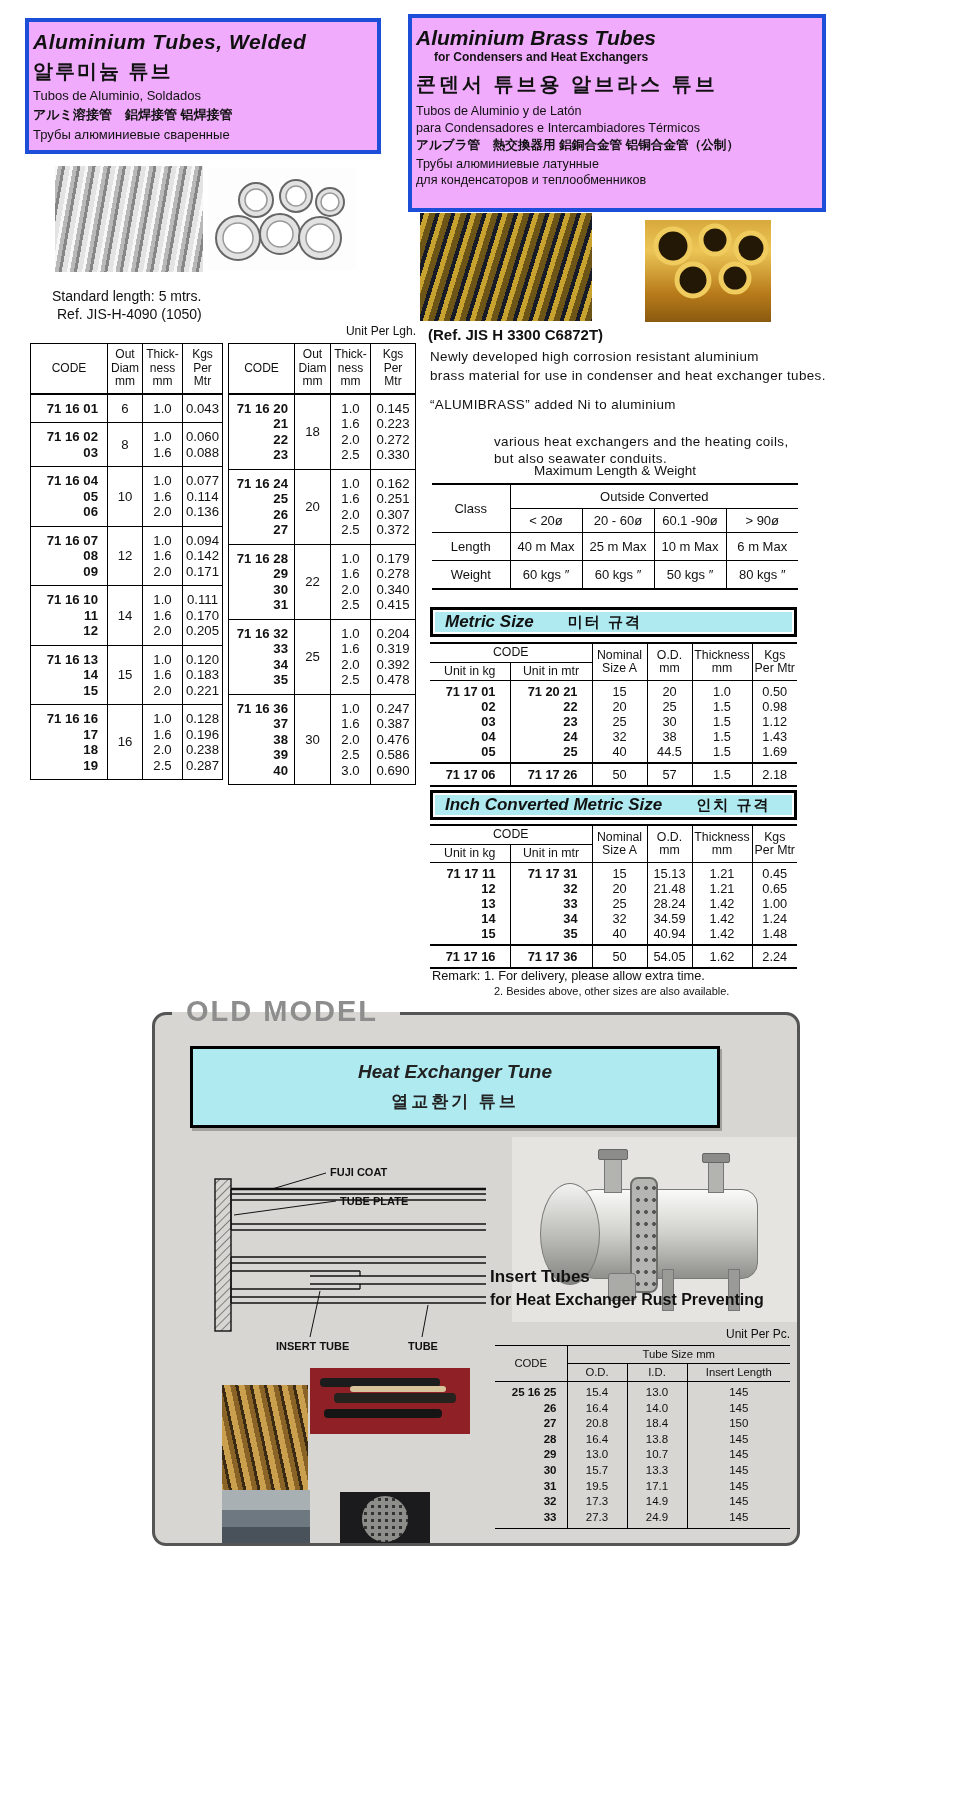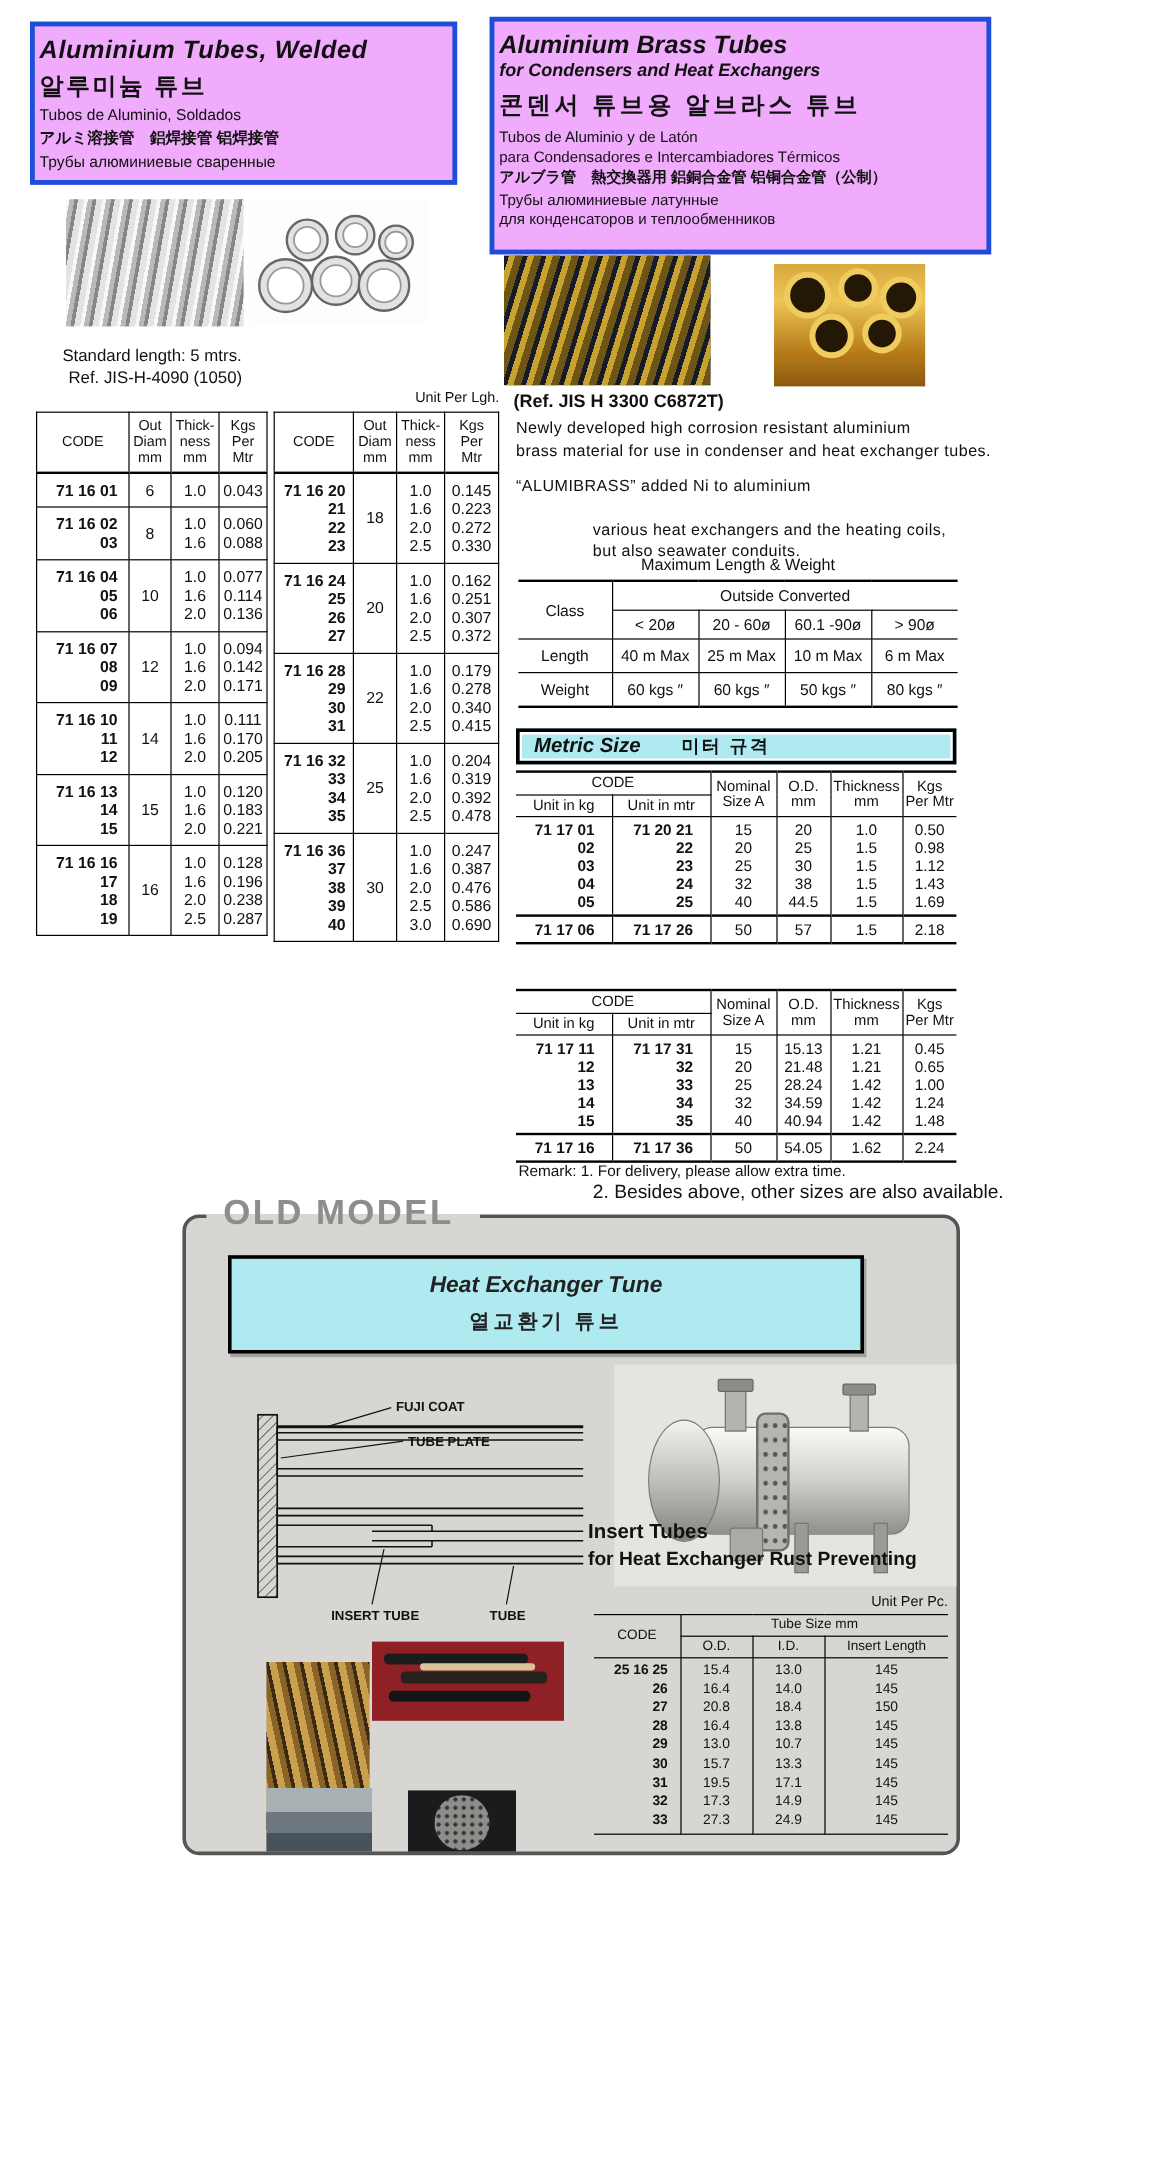--- a/index.html
+++ b/index.html
@@ -7,21 +7,21 @@
         font-family:"Liberation Sans","DejaVu Sans",sans-serif;color:#111;overflow:hidden;}
   .abs{position:absolute;}
   .lines{white-space:pre-line;}
   
   .hdr-box{background:#f0abfc;border:4px solid #1d4ed8;box-sizing:border-box;padding:8px 4px;}
   .hl-title{font-size:21px;font-weight:bold;font-style:italic;letter-spacing:.5px;}
   .hl-kr{font-size:20px;font-weight:bold;margin-top:4px;letter-spacing:2px;}
   .hl-sm{font-size:13px;margin-top:3px;}
   .hl-cjk{font-weight:bold;}
   .hr-t1{font-size:21px;font-weight:bold;font-style:italic;}
-  .hr-t2{font-size:15px;font-weight:bold;font-style:italic;}
+  .hr-t2{font-size:12px;font-weight:bold;margin-left:18px;}
   .hr-kr{font-size:20px;font-weight:bold;margin:7px 0 6px 0;letter-spacing:3px;}
   .hr-sm{font-size:12.6px;margin-top:2.5px;}
   
   .t14{font-size:14px;}
   .t12{font-size:12px;}
   .bold{font-weight:bold;}
   
   table{border-collapse:collapse;table-layout:fixed;}
   .wtab{font-size:13.2px;}
   .wtab th{font-size:12px;line-height:13.5px;font-weight:normal;padding:4px 1px;}
@@ -486,20 +486,24 @@
         <td class="code">71 17 06</td>
         <td class="code">71 17 26</td>
         <td>50</td>
         <td>57</td>
         <td>1.5</td>
         <td>2.18</td>
       </tr>
     </tbody>
   </table>
 
+  <div class="band abs" style="left:430px;top:790px;width:367px;height:30px;">
+    <span class="en">Inch Converted Metric Size</span>
+    <span class="kr">인치 규격</span>
+  </div>
   <table class="otab abs" style="left:430px;top:824px;width:367px;">
     <colgroup>
         <col style="width:80px">
         <col style="width:82px">
         <col style="width:55px">
         <col style="width:45px">
         <col style="width:60px">
         <col>
       </colgroup>
     <thead>
@@ -557,21 +561,21 @@
         <td class="code">71 17 36</td>
         <td>50</td>
         <td>54.05</td>
         <td>1.62</td>
         <td>2.24</td>
       </tr>
     </tbody>
   </table>
 
   <div class="abs" style="left:432px;top:968px;font-size:12.8px;">Remark: 1. For delivery, please allow extra time.</div>
-  <div class="abs" style="left:494px;top:985px;font-size:16px;">2. Besides above, other sizes are also available.</div>
+  <div class="abs" style="left:494px;top:985px;font-size:11px;">2. Besides above, other sizes are also available.</div>
 
   <div id="panel" class="abs" style="left:152px;top:1012px;width:648px;height:534px;"></div>
   <div id="oldmodel-mask" class="abs" style="left:172px;top:990px;width:214px;height:42px;">
     <span>OLD MODEL</span>
   </div>
 
   <div id="hebox" class="abs" style="left:190px;top:1046px;width:530px;height:82px;">
     <div class="en">Heat Exchanger Tune</div>
     <div class="kr">열교환기 튜브</div>
   </div>

